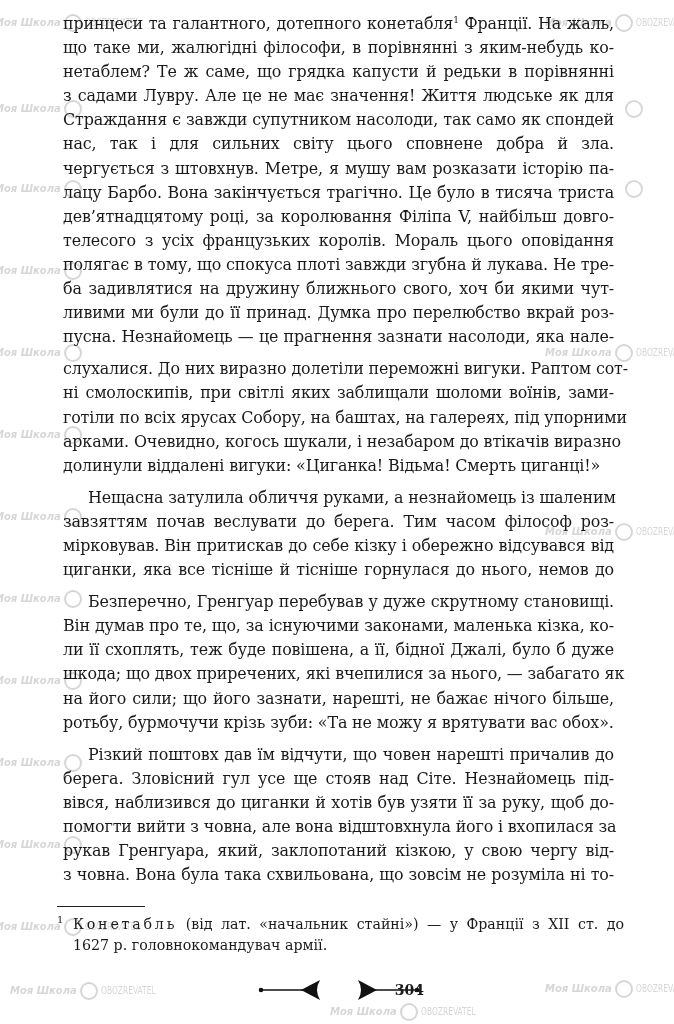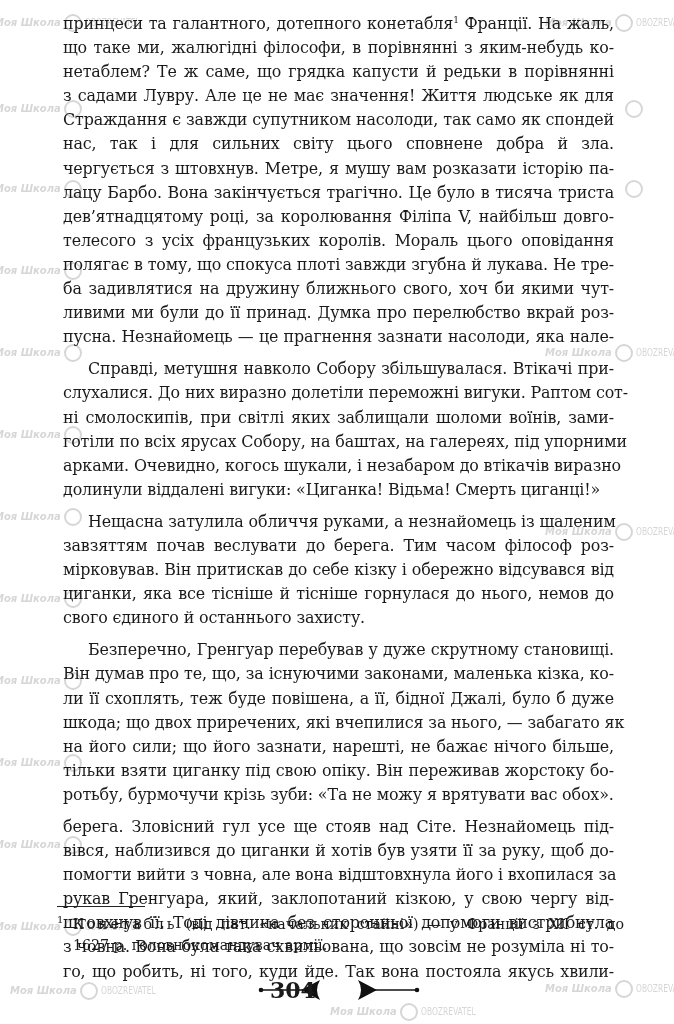--- a/index.html
+++ b/index.html
@@ -18,21 +18,21 @@
     .line.ind { padding-left: 25px; }
     .footnote-rule { position: absolute; left: 57px; top: 906px; width: 88px; height: 1px; background: #222; }
     .footnote { position: absolute; left: 57px; top: 914px; width: 567px; font-size: 14.2px; line-height: 21px; }
     .fn-num { position: absolute; left: 0; top: -5px; font-size: 10px; }
     .fn-body { padding-left: 16px; }
     .fn-body .line { text-align-last: justify; }
     .fn-body .line.last { text-align-last: left; }
     .spaced { letter-spacing: 2.8px; }
     sup { font-size: 9px; vertical-align: 6px; line-height: 0; }
     .pagenum-wrap { position: absolute; left: 258px; top: 977px; width: 162px; height: 26px; }
-    .pagenum { position: absolute; left: 12px; width: 162px; top: 0; text-align: left; font-size: 22px; font-weight: bold; line-height: 26px; }
+    .pagenum { position: absolute; left: 4px; width: 162px; top: 0; text-align: right; font-size: 14px; font-weight: bold; line-height: 26px; }
     .wm { position: absolute; color: #c9c9c9; font-family: "DejaVu Sans", sans-serif; font-size: 10px; font-style: italic; font-weight: bold; white-space: nowrap; opacity: .75; pointer-events: none; }
     .wm .circ { display: inline-block; width: 14px; height: 14px; border-radius: 50%; border: 2px solid #c9c9c9; vertical-align: middle; margin: 0 3px; }
     .wm .ob { font-style: normal; font-weight: normal; font-size: 10px; letter-spacing: 0px; transform: scaleX(.75); display: inline-block; transform-origin: left; }
   </style>
 </head>
 <body>
 
 <div class="wm" style="left:-6px;top:14px;">
   <span>Моя Школа</span><span class="circ"></span><span class="ob">OBOZREVATEL</span>
 </div>
@@ -102,51 +102,47 @@
         <span class="line">чергується з штовхнув. Метре, я мушу вам розказати історію па-</span>
         <span class="line">лацу Барбо. Вона закінчується трагічно. Це було в тисяча триста</span>
         <span class="line">дев’ятнадцятому році, за королювання Філіпа V, найбільш довго-</span>
         <span class="line">телесого з усіх французьких королів. Мораль цього оповідання</span>
         <span class="line">полягає в тому, що спокуса плоті завжди згубна й лукава. Не тре-</span>
         <span class="line">ба задивлятися на дружину ближнього свого, хоч би якими чут-</span>
         <span class="line">ливими ми були до її принад. Думка про перелюбство вкрай роз-</span>
         <span class="line">пусна. Незнайомець — це прагнення зазнати насолоди, яка нале-</span>
       </div>
       <div class="para">
-        <span class="line ind">Справді, метушня навколо Собору збільшувалася. Втікачі при-</span>
         <span class="line">слухалися. До них виразно долетіли переможні вигуки. Раптом сот-</span>
         <span class="line">ні смолоскипів, при світлі яких заблищали шоломи воїнів, зами-</span>
         <span class="line">готіли по всіх ярусах Собору, на баштах, на галереях, під упорними</span>
         <span class="line">арками. Очевидно, когось шукали, і незабаром до втікачів виразно</span>
         <span class="line last">долинули віддалені вигуки: «Циганка! Відьма! Смерть циганці!»</span>
       </div>
       <div class="para">
         <span class="line ind">Нещасна затулила обличчя руками, а незнайомець із шаленим</span>
         <span class="line">завзяттям почав веслувати до берега. Тим часом філософ роз-</span>
         <span class="line">мірковував. Він притискав до себе кізку і обережно відсувався від</span>
         <span class="line">циганки, яка все тісніше й тісніше горнулася до нього, немов до</span>
-        <span class="line last">свого єдиного й останнього захисту.</span>
       </div>
       <div class="para">
         <span class="line ind">Безперечно, Гренгуар перебував у дуже скрутному становищі.</span>
         <span class="line">Він думав про те, що, за існуючими законами, маленька кізка, ко-</span>
         <span class="line">ли її схоплять, теж буде повішена, а її, бідної Джалі, було б дуже</span>
         <span class="line">шкода; що двох приречених, які вчепилися за нього, — забагато як</span>
         <span class="line">на його сили; що його зазнати, нарешті, не бажає нічого більше,</span>
-        <span class="line">тільки взяти циганку під свою опіку. Він переживав жорстоку бо-</span>
         <span class="line last">ротьбу, бурмочучи крізь зуби: «Та не можу я врятувати вас обох».</span>
       </div>
       <div class="para">
+        <span class="line ind">Різкий поштовх дав їм відчути, що човен нарешті причалив до</span>
         <span class="line">берега. Зловісний гул усе ще стояв над Сіте. Незнайомець під-</span>
         <span class="line">вівся, наблизився до циганки й хотів був узяти її за руку, щоб до-</span>
         <span class="line">помогти вийти з човна, але вона відштовхнула його і вхопилася за</span>
         <span class="line">рукав Гренгуара, який, заклопотаний кізкою, у свою чергу від-</span>
-        <span class="line">штовхнув її. Тоді дівчина без сторонньої допомоги вистрибнула</span>
         <span class="line">з човна. Вона була така схвильована, що зовсім не розуміла ні то-</span>
-        <span class="line">го, що робить, ні того, куди йде. Так вона постояла якусь хвили-</span>
       </div>
     </div>
 </div>
 
 <div class="footnote-rule"></div>
 
 <div class="footnote">
   <span class="fn-num">1</span>
   <div class="fn-body">
     <span class="line"><span class="spaced">Конетабль</span><span> (від лат. «начальник стайні») — у Франції з XII ст. до</span></span>

